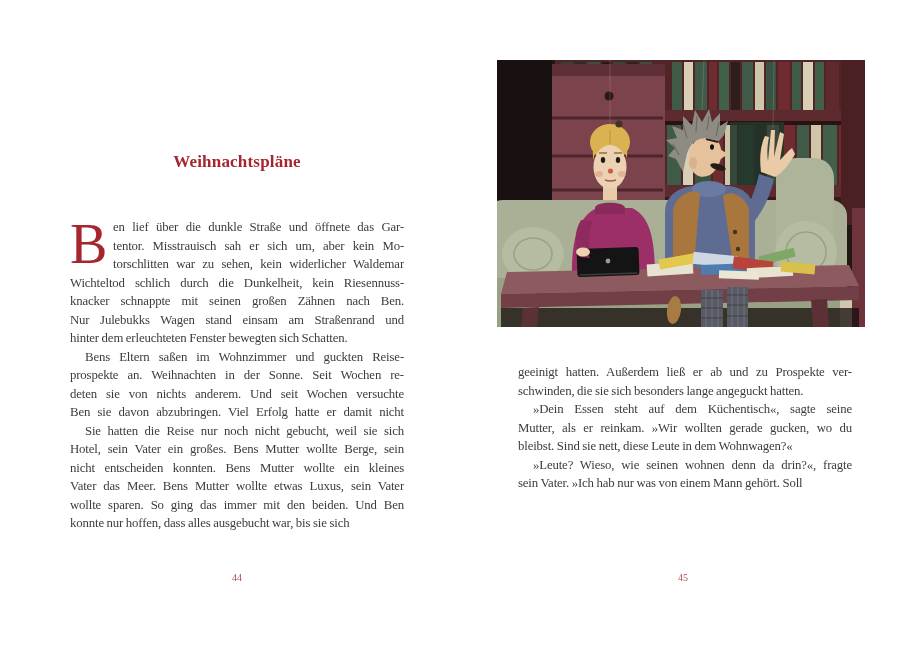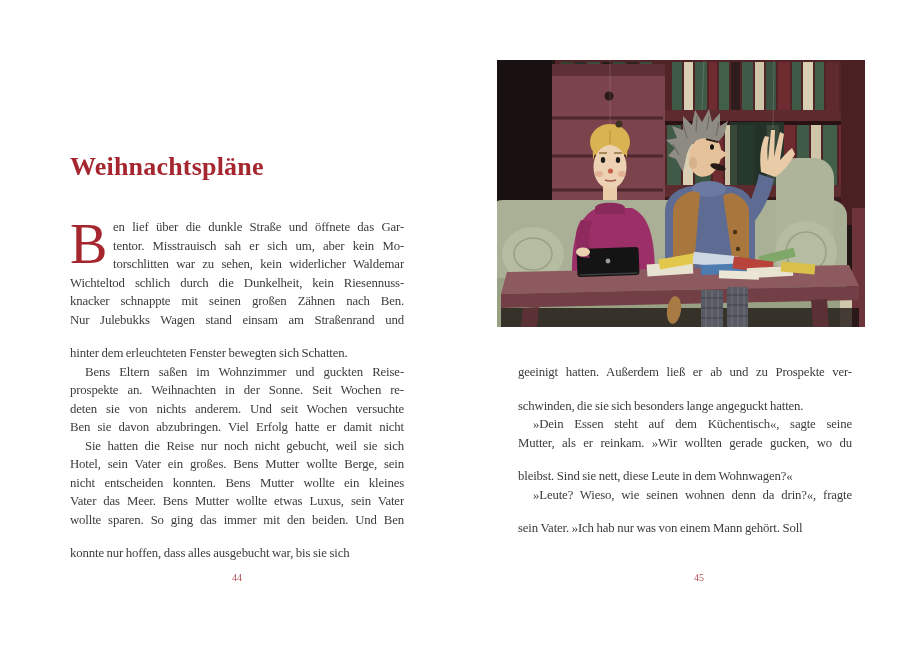--- a/index.html
+++ b/index.html
@@ -2,43 +2,43 @@
 <html style="--accent: #a5262f; --pagenum: #b14f55; --body-text: #3c3c3c;"><head>
 <meta charset="utf-8">
 <style>
   html,body { margin:0; padding:0; background:#ffffff; }
   .spread {
     position:relative; width:920px; height:647px; background:#ffffff;
     font-family:"Liberation Serif", serif; overflow:hidden;
   }
   .chapter-title {
     position:absolute; left:70px; top:152px; width:334px;
-    font-weight:bold; font-size:26px;
+    text-align:center; font-weight:bold; font-size:17px;
     color:var(--accent,#a5262f); letter-spacing:0.2px;
   }
   .text-block {
     position:absolute; width:334px; font-size:12.8px; line-height:18.5px;
     color:var(--body-text,#3c3c3c); letter-spacing:-0.15px; word-spacing:-0.4px;
   }
   .text-block.left  { left:70px;  top:218px; }
   .text-block.right { left:518px; top:363px; }
   .para { margin:0; }
   .para .line { text-align:justify; text-align-last:justify; height:18.5px; overflow:hidden;font-family:Liberation Serif, serif; }
-  .para .line.last { text-align-last:left;margin-top:15px; }
+  .para .line.last { text-align-last:left; }
   .para.indent .line:first-child { text-indent:15px; }
   .dropcap {
     float:left; color:var(--accent,#a5262f); font-size:56px; line-height:48px;
     width:36px; margin:2px 7px 0 0; text-align:left;
   }
   .page-number {
     position:absolute; top:572px; width:334px; text-align:center;
     font-size:10px; color:var(--pagenum,#b14f55);
   }
   .page-number.left  { left:70px; }
-  .page-number.right { left:532px;text-align:center; }
+  .page-number.right { left:516px;text-align:center; }
   .photo {
     position:absolute; left:497px; top:60px; width:368px; height:267px;
     overflow:hidden; background:#221614;
   }
   .photo svg { display:block; }
 </style>
 </head>
 <body>
 
 <div class="spread">

